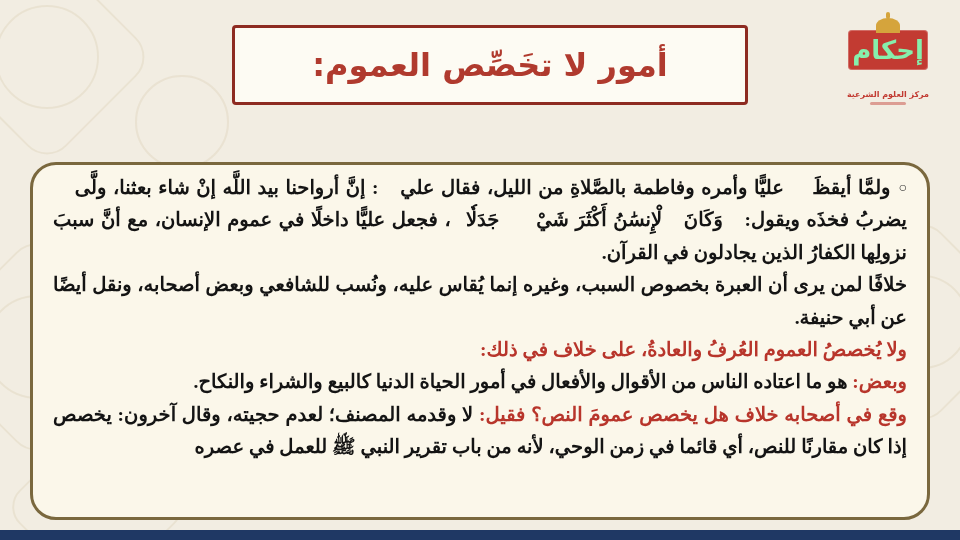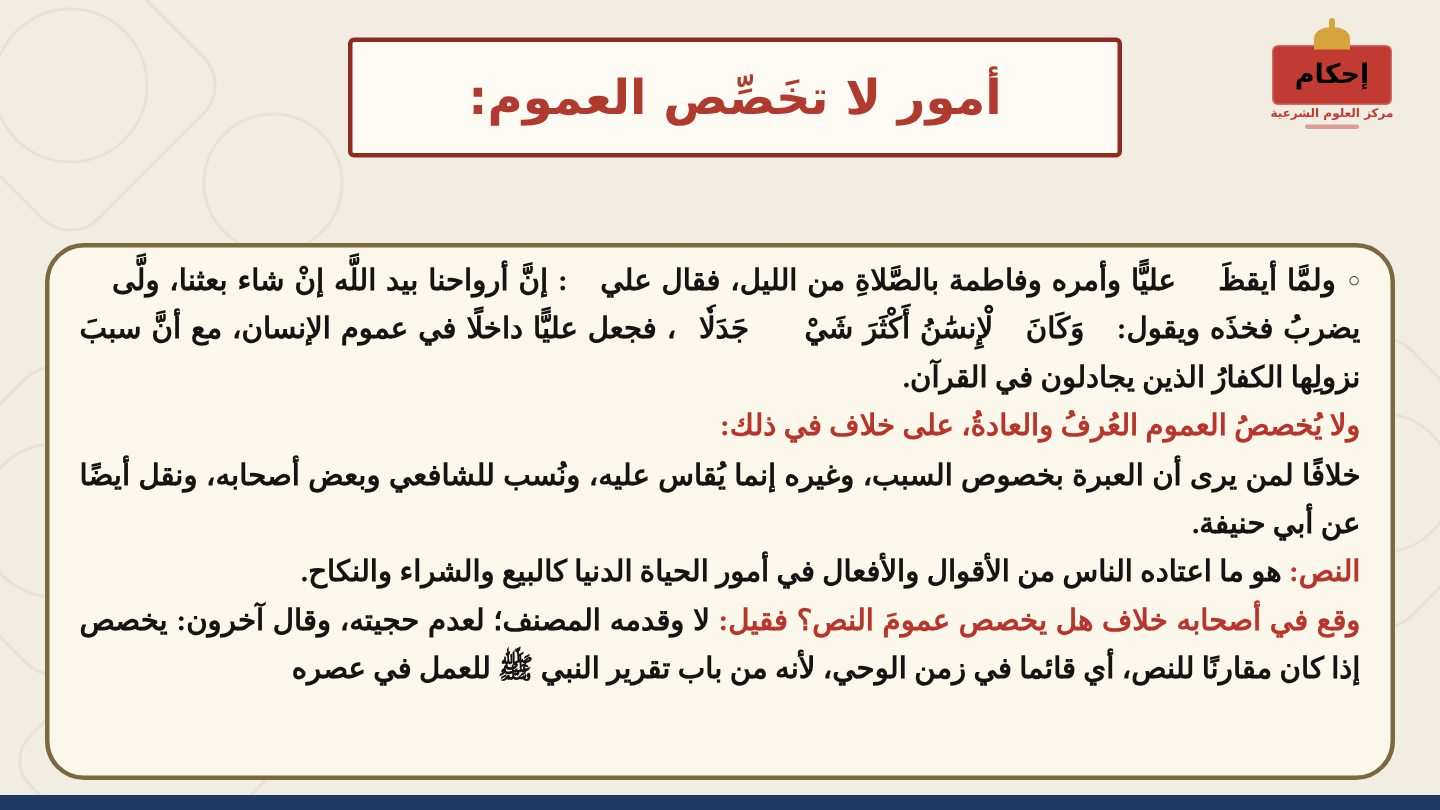--- a/index.html
+++ b/index.html
@@ -26,25 +26,25 @@
   .dome{
     width:24px;height:15px;margin:0 auto -3px auto;position:relative;z-index:2;
     background:#D5A43C;border-radius:50% 50% 0 0;
   }
   .dome:before{
     content:"";position:absolute;top:-6px;left:50%;margin-left:-2px;
     width:4px;height:7px;background:#D5A43C;border-radius:2px;
   }
   .logo-block{
     width:80px;height:40px;margin:0 auto;background:#C23B32;border-radius:4px;
-    color:#000000;font-size:18px;font-weight:bold;line-height:40px;direction:rtl;
+    color:#86efac;font-size:26px;font-weight:bold;line-height:40px;direction:rtl;
     box-shadow:inset 0 0 0 1px rgba(255,255,255,.25);
   }
   .logo-sub{
-    margin-top:1px;color:#C23B32;font-size:8px;font-weight:bold;direction:rtl;white-space:nowrap;
+    margin-top:20px;color:#C23B32;font-size:8px;font-weight:bold;direction:rtl;white-space:nowrap;
   }
   .logo-fine{
     width:36px;height:3px;margin:3px auto 0 auto;background:rgba(194,59,50,.45);border-radius:2px;
   }
 
   .content-box{
     position:absolute;left:30px;top:162px;width:900px;height:358px;
     background:#FBF7EA;border:3px solid #7A683E;border-radius:26px;
     box-sizing:border-box;padding:7px 20px 6px 20px;
     direction:rtl;
@@ -93,21 +93,21 @@
 
   <div class="logo">
     <div class="dome"></div>
     <div class="logo-block">إحكام</div>
     <div class="logo-sub">مركز العلوم الشرعية</div>
     <div class="logo-fine"></div>
   </div>
 
   <div class="content-box">
     <p><span class="bullet">○</span><span>ولمَّا أيقظَ ﷺ عليًّا وأمره وفاطمة بالصَّلاةِ من الليل، فقال علي ﵁: إنَّ أرواحنا بيد اللَّه إنْ شاء بعثنا، ولَّى ﷺ يضربُ فخذَه ويقول: ﴿وَكَانَ ٱلْإِنسَٰنُ أَكْثَرَ شَيْءٖ جَدَلٗا﴾، فجعل عليًّا داخلًا في عموم الإنسان، مع أنَّ سببَ نزولِها الكفارُ الذين يجادلون في القرآن.</span></p>
+    <p><span>خلافًا لمن يرى أن العبرة بخصوص السبب، وغيره إنما يُقاس عليه، ونُسب للشافعي وبعض أصحابه، ونقل أيضًا عن أبي حنيفة.</span></p>
     <p><span class="red">ولا يُخصصُ العموم العُرفُ والعادةُ، على خلاف في ذلك:</span></p>
-    <p><span>خلافًا لمن يرى أن العبرة بخصوص السبب، وغيره إنما يُقاس عليه، ونُسب للشافعي وبعض أصحابه، ونقل أيضًا عن أبي حنيفة.</span></p>
-    <p><span class="red">النص:</span><span> هو ما اعتاده الناس من الأقوال والأفعال في أمور الحياة الدنيا كالبيع والشراء والنكاح.</span></p>
+    <p><span class="red">وبعض:</span><span> هو ما اعتاده الناس من الأقوال والأفعال في أمور الحياة الدنيا كالبيع والشراء والنكاح.</span></p>
     <p><span class="red">وقع في أصحابه خلاف هل يخصص عمومَ النص؟ فقيل:</span><span> لا وقدمه المصنف؛ لعدم حجيته، وقال آخرون: يخصص إذا كان مقارنًا للنص، أي قائما في زمن الوحي، لأنه من باب تقرير النبي ﷺ للعمل في عصره</span></p>
   </div>
 
   <div class="bottom-bar"></div>
 
 </div>
 
 </body></html>

